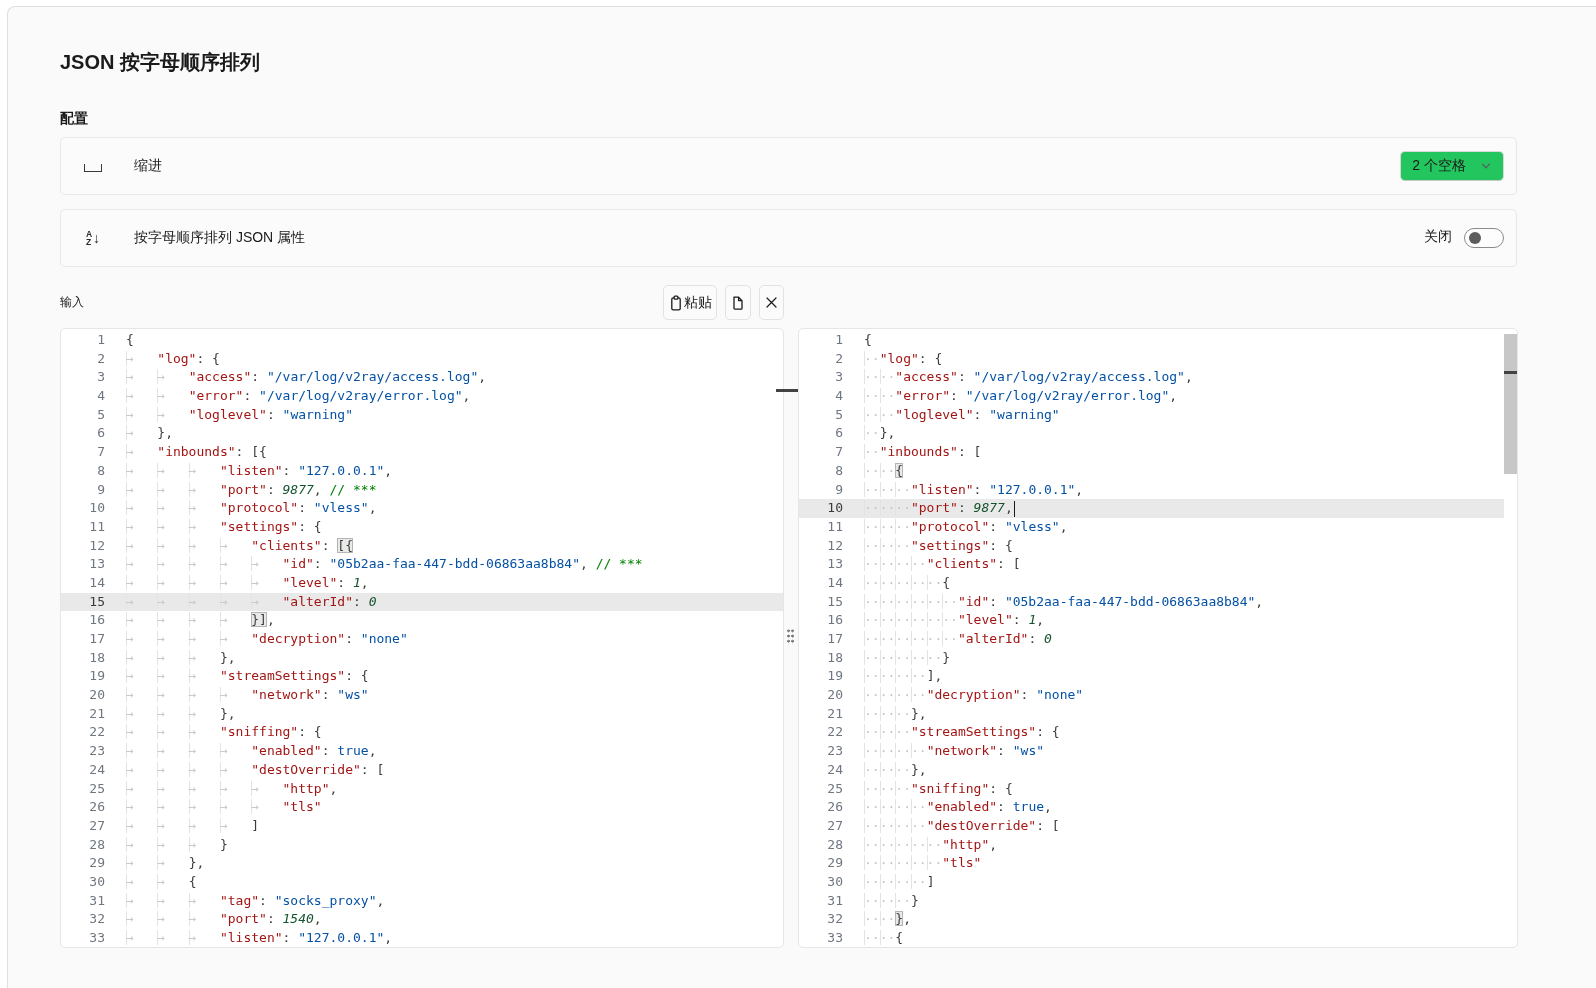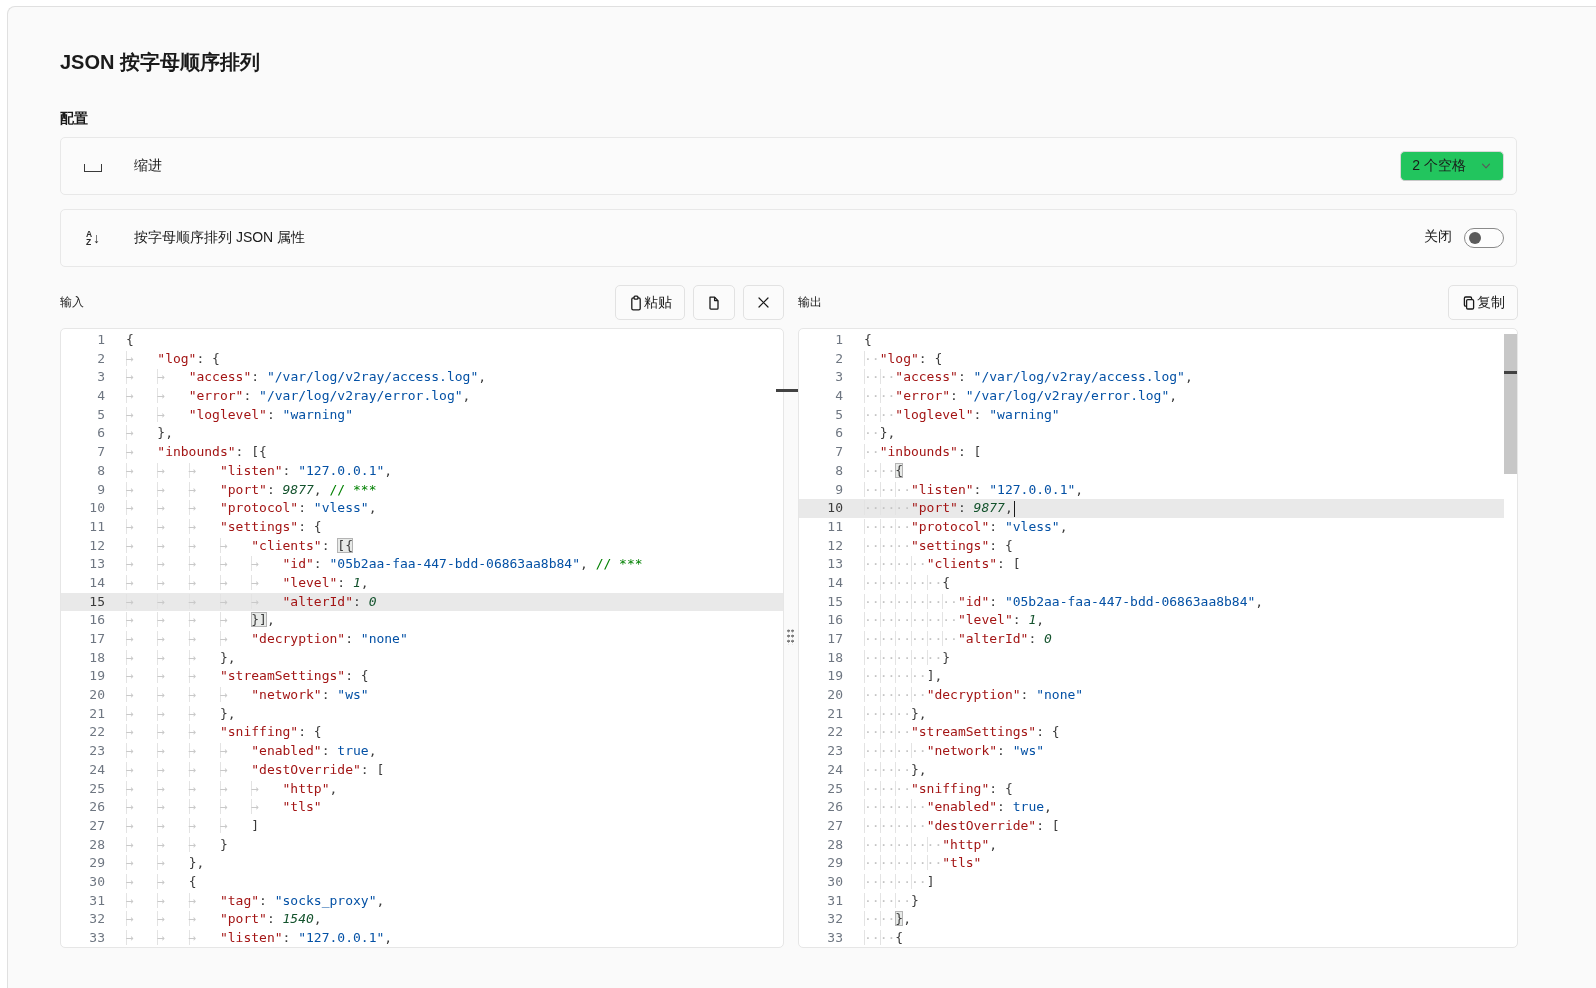--- a/index.html
+++ b/index.html
@@ -27,21 +27,21 @@
   .toggle { width:40px; height:20px; border:1px solid #8a8a8a; border-radius:10px; background:#fdfdfd; position:relative; }
   .toggle .knob { position:absolute; left:4px; top:3px; width:12px; height:12px; border-radius:50%; background:#5c5c5c; }
 
   
   .grid3 { display:grid; grid-template-columns:724px 14px 720px; }
   .panels-header { margin-top:18px; height:35px; align-items:center; }
   .ph { display:flex; align-items:center; justify-content:space-between; height:35px; }
   .ph .plabel { font-size:12px; }
   .btnrow { display:flex; gap:8px; height:35px; }
   .btn { height:35px; background:#fbfbfb; border:1px solid #e2e2e2; border-radius:5px; display:flex; align-items:center;
-         justify-content:center; font-size:14px; color:#1a1a1a; padding:0 12px; cursor:default; }
+         justify-content:center; font-size:14px; color:#1a1a1a; padding:0 4px; cursor:default; }
   .btn svg { display:block; }
   .editors { margin-top:8px; height:620px; }
   .editor { background:#ffffff; border:1px solid #e6e6e6; border-radius:5px; overflow:hidden;
             font-family:"DejaVu Sans Mono", monospace; font-size:13px; line-height:18.7px; position:relative; padding-top:2px; }
   .row { display:flex; height:18.7px; }
   .editor.out .row { margin-right:13px; }
   .row.hl { background:#e9e9e9; }
   .num { width:44px; text-align:right; flex:none; color:#6e7681; }
   .row.hl .num { color:#3b3b3b; }
   .code { white-space:pre; padding-left:21px; }
@@ -132,32 +132,20 @@
             </svg>
         </button>
         <button class="btn">
           <svg width="15" height="15" viewBox="0 0 15 15" stroke="#1a1a1a" stroke-width="1.2" stroke-linecap="round">
               <path d="M3 3 L12 12 M12 3 L3 12"></path>
             </svg>
         </button>
       </div>
     </div>
     <div></div>
-    <div class="ph">
-      <span class="plabel">输出</span>
-      <div class="btnrow">
-        <button class="btn">
-          <svg width="16" height="16" viewBox="0 0 16 16" fill="none" stroke="#1a1a1a" stroke-width="1.3" stroke-linejoin="round">
-              <rect x="5.6" y="4.6" width="7" height="9.4" rx="1.2"></rect>
-              <path d="M10.6 4.6 V3.2 A1.2 1.2 0 0 0 9.4 2 H4.6 A1.2 1.2 0 0 0 3.4 3.2 V10 a1.2 1.2 0 0 0 1.2 1.2 h1"></path>
-            </svg>
-          <span>复制</span>
-        </button>
-      </div>
-    </div>
   </div>
 
   <div class="grid3 editors">
     <div class="editor" id="editor-input">
         <div class="row">
           <span class="num">1</span>
           <span class="code"><span class="t-p">{</span></span>
         </div>
         <div class="row">
           <span class="num">2</span>

